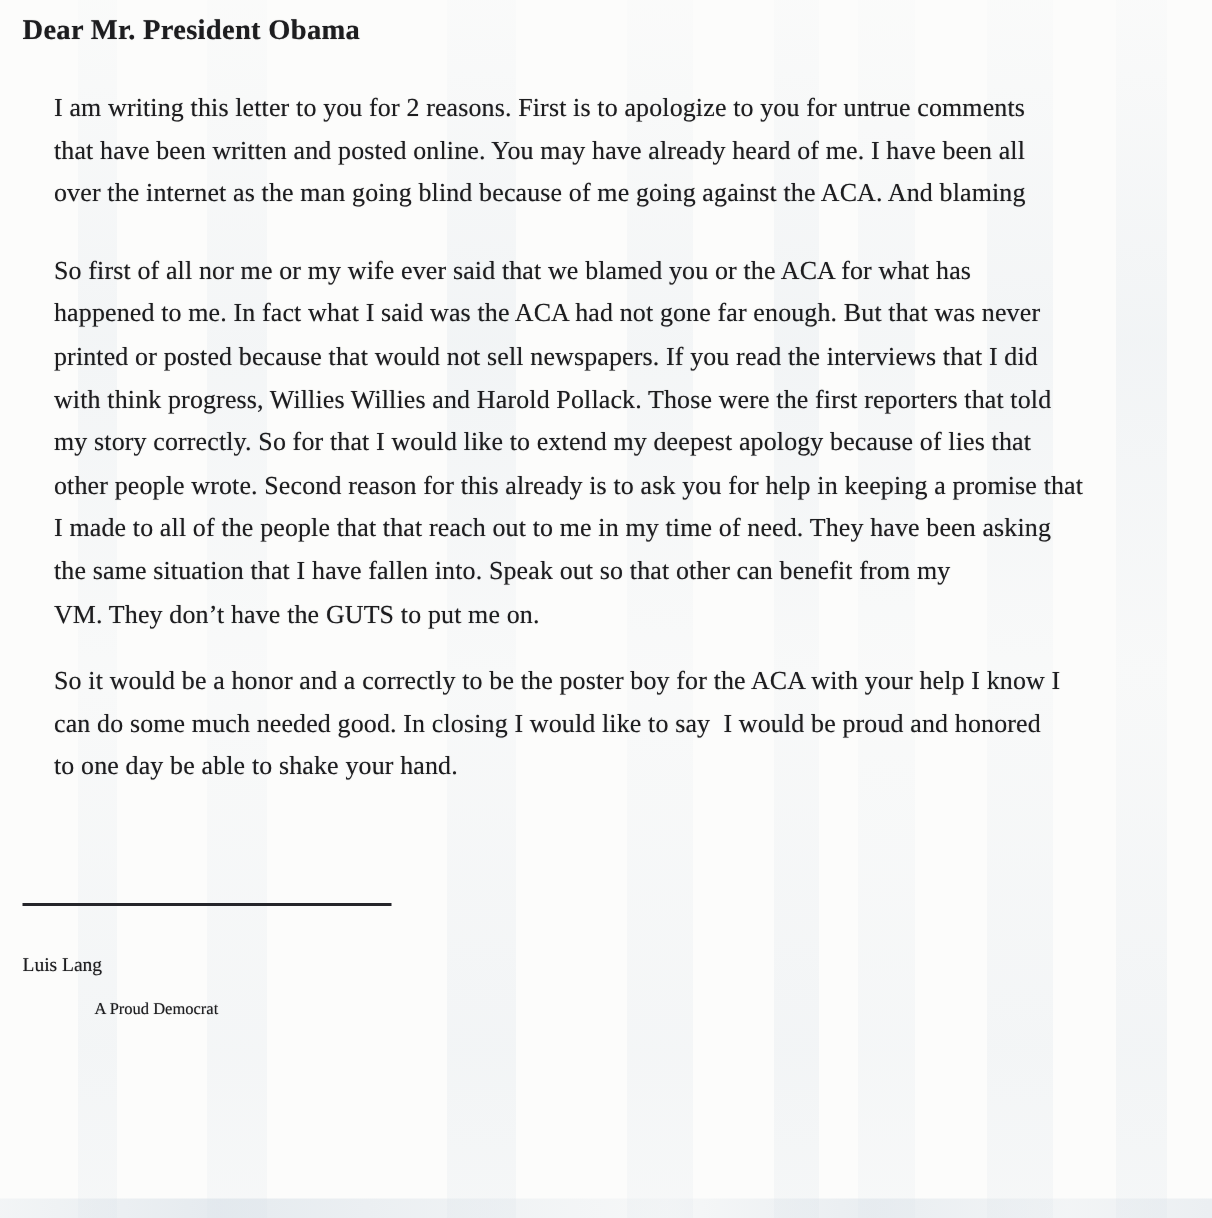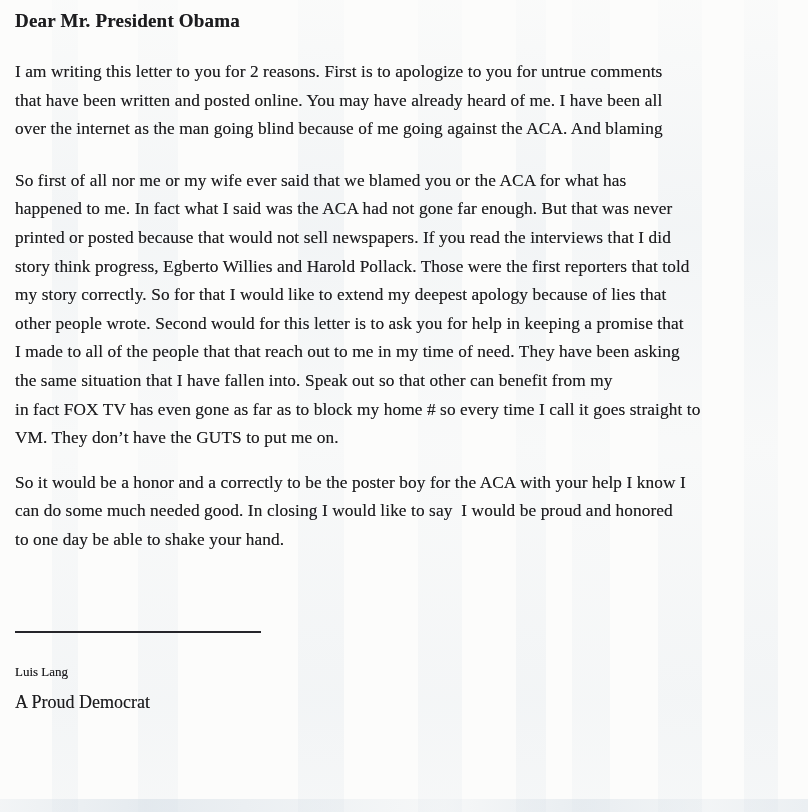--- a/index.html
+++ b/index.html
@@ -33,32 +33,32 @@
       rgba(214,223,231,0.5) 72%, rgba(214,223,231,0.25) 88%,
       rgba(214,223,231,0.45));
   }
   .content{position:absolute;left:15px;top:8px;width:782px;}
   .salutation{
     font-weight:700;font-size:19px;line-height:26px;letter-spacing:0.2px;
     text-shadow:0 0 0.6px rgba(15,15,20,0.55);
   }
   .para{font-size:17.3px;line-height:28.6px;letter-spacing:0.1px;
     text-shadow:0 0 0.6px rgba(15,15,20,0.5);}
-  .para .line{white-space:pre;}
+  .para .line{white-space:pre;margin-left:21px;}
   .p1{margin-top:24px;}
   .p2{margin-top:23px;}
   .p3{margin-top:16px;}
   .sig-rule{
     margin-top:76px;width:246px;height:0;
     border-top:2px solid #25252a;
   }
   .sig-name{margin-top:24px;font-size:13px;line-height:30px;
     text-shadow:0 0 0.6px rgba(15,15,20,0.5);}
-  .sig-title{font-size:18px;line-height:30px;
-    text-shadow:0 0 0.6px rgba(15,15,20,0.5);}
+  .sig-title{font-size:11px;line-height:30px;
+    text-shadow:0 0 0.6px rgba(15,15,20,0.5);margin-left:48px;}
 </style>
 </head>
 <body>
 
 <div class="scan-texture">
   <span class="streak" style="left:52px;width:26px;opacity:.55;"></span>
   <span class="streak" style="left:138px;width:40px;opacity:.5;"></span>
   <span class="streak" style="left:298px;width:46px;opacity:.6;"></span>
   <span class="streak" style="left:418px;width:44px;opacity:.5;"></span>
   <span class="streak" style="left:516px;width:30px;opacity:.6;"></span>
@@ -74,26 +74,25 @@
   <div class="para p1">
       <div class="line">I am writing this letter to you for 2 reasons. First is to apologize to you for untrue comments</div>
       <div class="line">that have been written and posted online. You may have already heard of me. I have been all</div>
       <div class="line">over the internet as the man going blind because of me going against the ACA. And blaming</div>
     </div>
 
   <div class="para p2">
       <div class="line">So first of all nor me or my wife ever said that we blamed you or the ACA for what has</div>
       <div class="line">happened to me. In fact what I said was the ACA had not gone far enough. But that was never</div>
       <div class="line">printed or posted because that would not sell newspapers. If you read the interviews that I did</div>
-      <div class="line">story think progress, Egberto Willies and Harold Pollack. Those were the first reporters that told</div>
+      <div class="line">with think progress, Willies Willies and Harold Pollack. Those were the first reporters that told</div>
       <div class="line">my story correctly. So for that I would like to extend my deepest apology because of lies that</div>
-      <div class="line">other people wrote. Second would for this letter is to ask you for help in keeping a promise that</div>
+      <div class="line">other people wrote. Second reason for this already is to ask you for help in keeping a promise that</div>
       <div class="line">I made to all of the people that that reach out to me in my time of need. They have been asking</div>
       <div class="line">the same situation that I have fallen into. Speak out so that other can benefit from my</div>
-      <div class="line">in fact FOX TV has even gone as far as to block my home # so every time I call it goes straight to</div>
       <div class="line">VM. They don’t have the GUTS to put me on.</div>
     </div>
 
   <div class="para p3">
       <div class="line">So it would be a honor and a correctly to be the poster boy for the ACA with your help I know I</div>
       <div class="line">can do some much needed good. In closing I would like to say  I would be proud and honored</div>
       <div class="line">to one day be able to shake your hand.</div>
     </div>
 
   <div class="sig-rule"></div>

